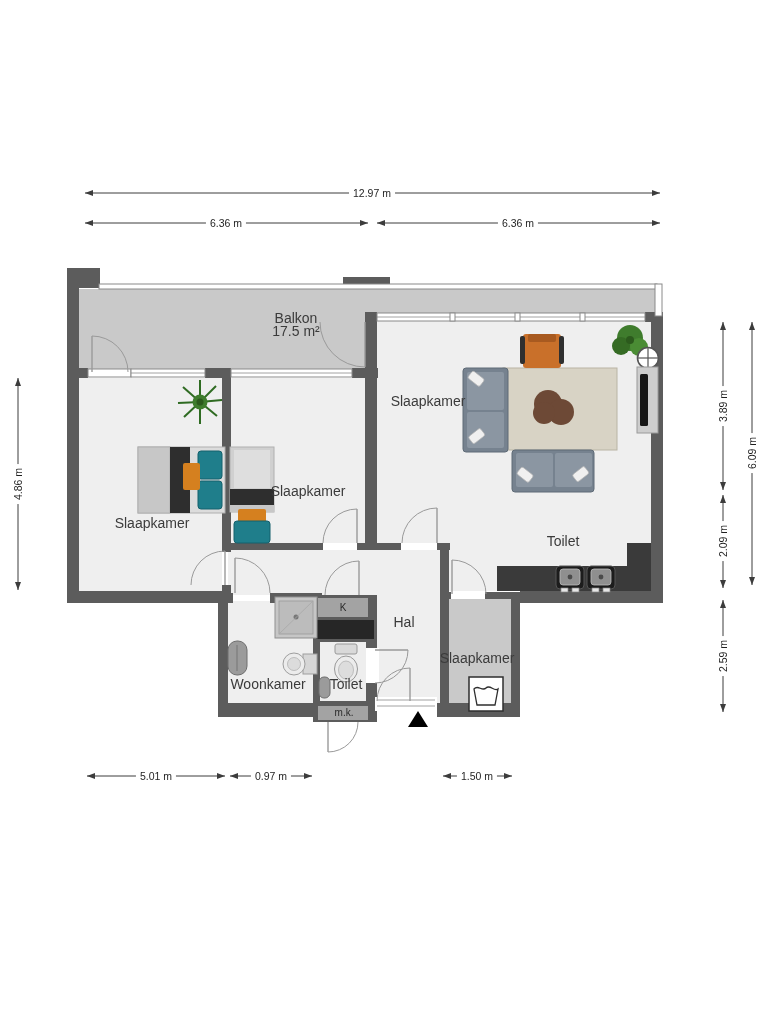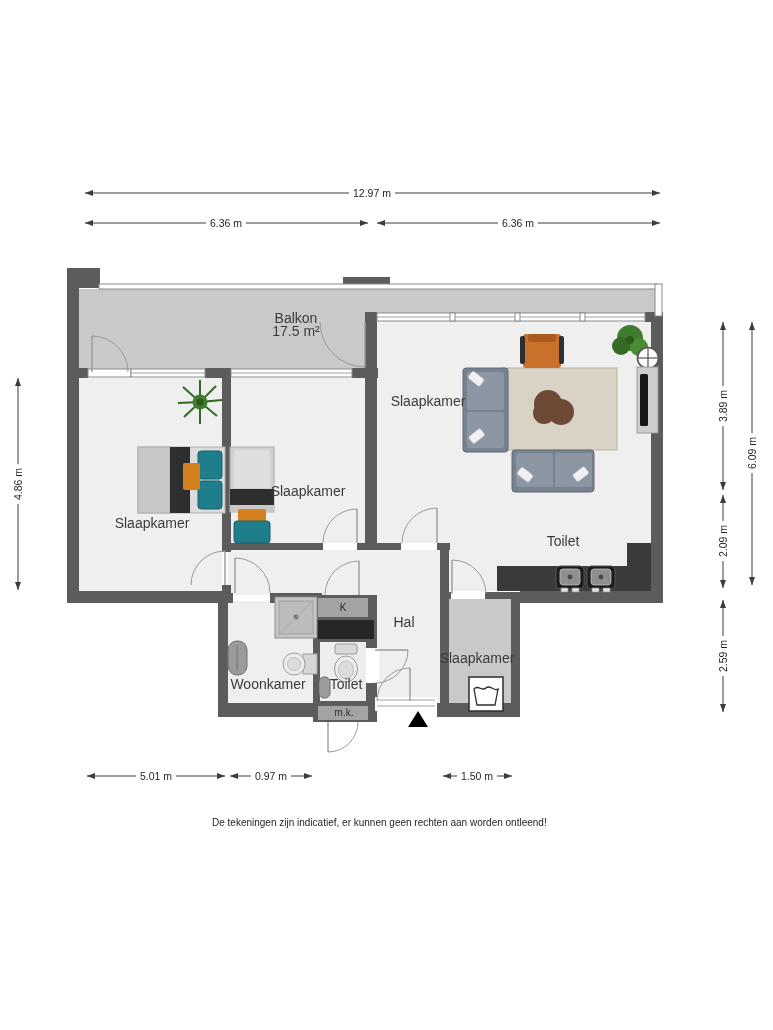--- a/index.html
+++ b/index.html
@@ -328,16 +328,15 @@
 <div class="dim vert" style="left:18px;top:484px">4.86 m</div>
 <div class="dim vert" style="left:723px;top:406px">3.89 m</div>
 <div class="dim vert" style="left:723px;top:541px">2.09 m</div>
 <div class="dim vert" style="left:723px;top:656px">2.59 m</div>
 <div class="dim vert" style="left:752px;top:453px">6.09 m</div>
 <div class="dim" style="left:156px;top:776px">5.01 m</div>
 <div class="dim" style="left:271px;top:776px">0.97 m</div>
 <div class="dim" style="left:477px;top:776px">1.50 m</div>
 
 <div class="footer">
-  <div>De tekeningen zijn indicatief, er kunnen geen rechten aan worden ontleend!</div>
 </div>
 
 </div>
 
 </body></html>

